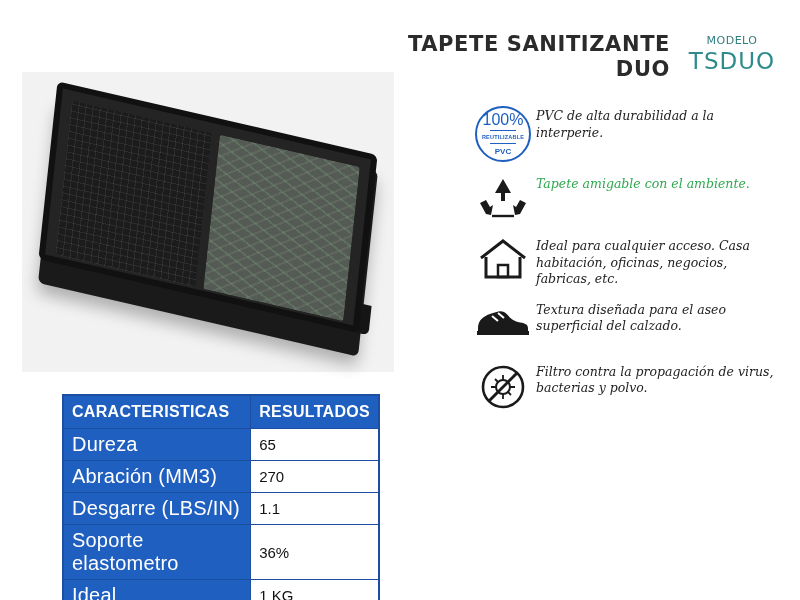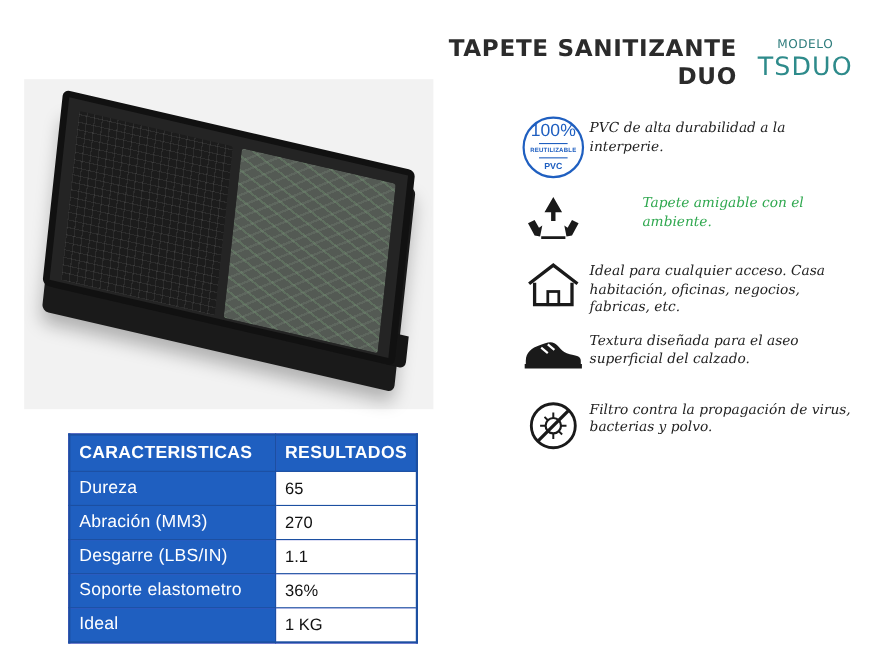--- a/index.html
+++ b/index.html
@@ -151,21 +151,21 @@
     position: absolute;
     left: 62px;
     top: 394px;
     width: 318px;
     border: 2px solid #1c4fa1;
     border-collapse: collapse;
     background: #8b5cf6;
   }
   .table th, .table td {
     border: 1px solid #1c4fa1;
-    font-size: 16px;
+    font-size: 20px;
     padding: 4px 8px;
     height: 22px;
     font-family: "Liberation Sans", sans-serif;
   }
   .table thead th {
     background: #1f5fc0;
     color: #ffffff;
     font-size: 16px;
     font-weight: bold;
     letter-spacing: 0.3px;
@@ -214,21 +214,20 @@
     flex: 1;
     font-family: "DejaVu Serif", serif;
     font-style: italic;
     font-size: 12.5px;
     line-height: 1.32;
     color: #222222;
     padding-top: 4px;
   }
   .feature-text.green {
     color: #2fa84f;
-    margin-left: 48px;
   }
   .badge-circle {
     width: 52px;
     height: 52px;
     border-radius: 50%;
     border: 2px solid #1f5fc0;
     display: flex;
     flex-direction: column;
     align-items: center;
     justify-content: center;

